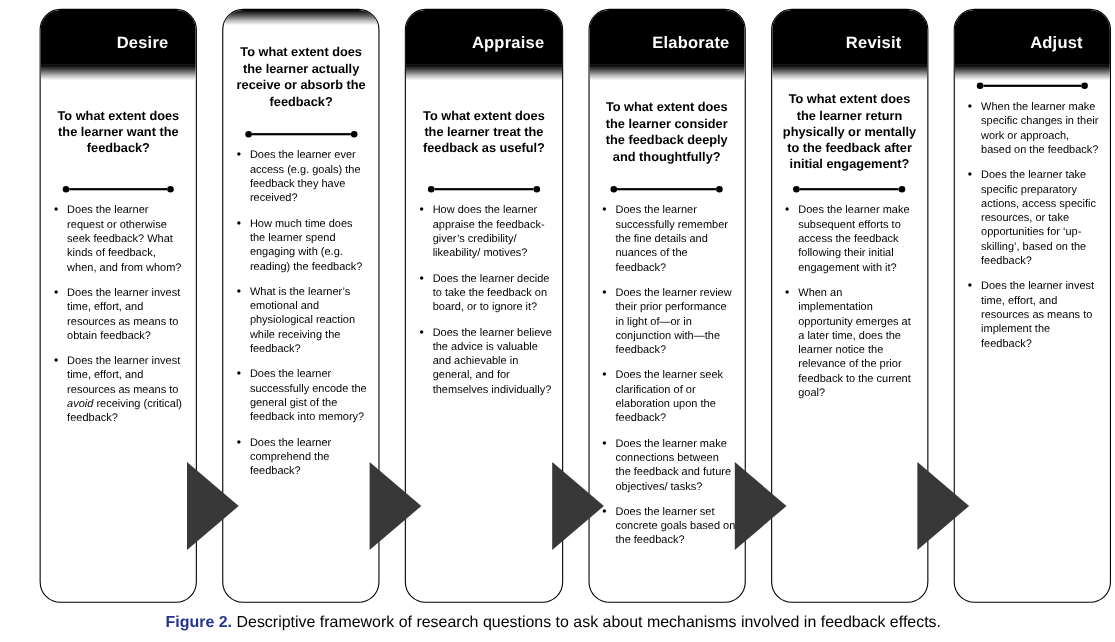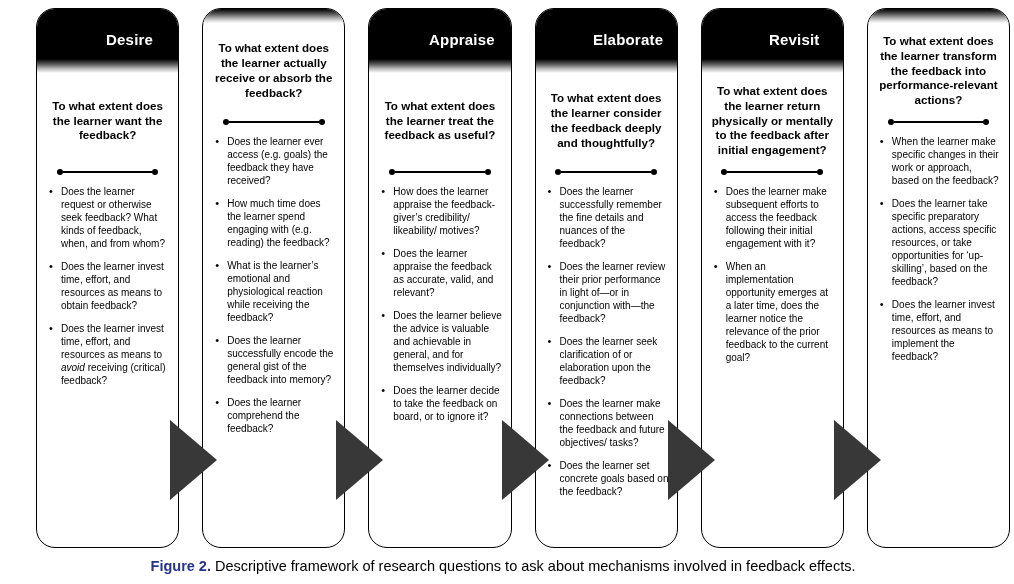--- a/index.html
+++ b/index.html
@@ -109,23 +109,22 @@
     <div class="q-area">
       <div class="question">To what extent does the learner treat the feedback as useful?</div>
     </div>
     <div class="divider">
       <span class="dot"></span>
       <span class="line"></span>
       <span class="dot"></span>
     </div>
     <ul class="bullets">
           <li>How does the learner appraise the feedback-giver’s credibility/ likeability/ motives?</li>
-          <li>Does the learner appraise the feedback as accurate, valid, and relevant?</li>
+          <li>Does the learner decide to take the feedback on board, or to ignore it?</li>
           <li>Does the learner believe the advice is valuable and achievable in general, and for themselves individually?</li>
-          <li>Does the learner decide to take the feedback on board, or to ignore it?</li>
         </ul>
   </div>
 
   <div class="col">
     <div class="col-header">
       <span class="col-title">Elaborate</span>
     </div>
     <div class="header-fade"></div>
     <div class="q-area">
       <div class="question">To what extent does the learner consider the feedback deeply and thoughtfully?</div>
@@ -157,24 +156,24 @@
       <span class="line"></span>
       <span class="dot"></span>
     </div>
     <ul class="bullets">
           <li>Does the learner make subsequent efforts to access the feedback following their initial engagement with it?</li>
           <li>When an implementation opportunity emerges at a later time, does the learner notice the relevance of the prior feedback to the current goal?</li>
         </ul>
   </div>
 
   <div class="col">
+    <div class="col-header">
+      <span class="col-title">Adjust</span>
+    </div>
     <div class="header-fade"></div>
-    <div class="q-area">
-      <div class="question">To what extent does the learner transform the feedback into performance-relevant actions?</div>
-    </div>
     <div class="divider">
       <span class="dot"></span>
       <span class="line"></span>
       <span class="dot"></span>
     </div>
     <ul class="bullets">
           <li>When the learner make specific changes in their work or approach, based on the feedback?</li>
           <li>Does the learner take specific preparatory actions, access specific resources, or take opportunities for ‘up-skilling’, based on the feedback?</li>
           <li>Does the learner invest time, effort, and resources as means to implement the feedback?</li>
         </ul>

